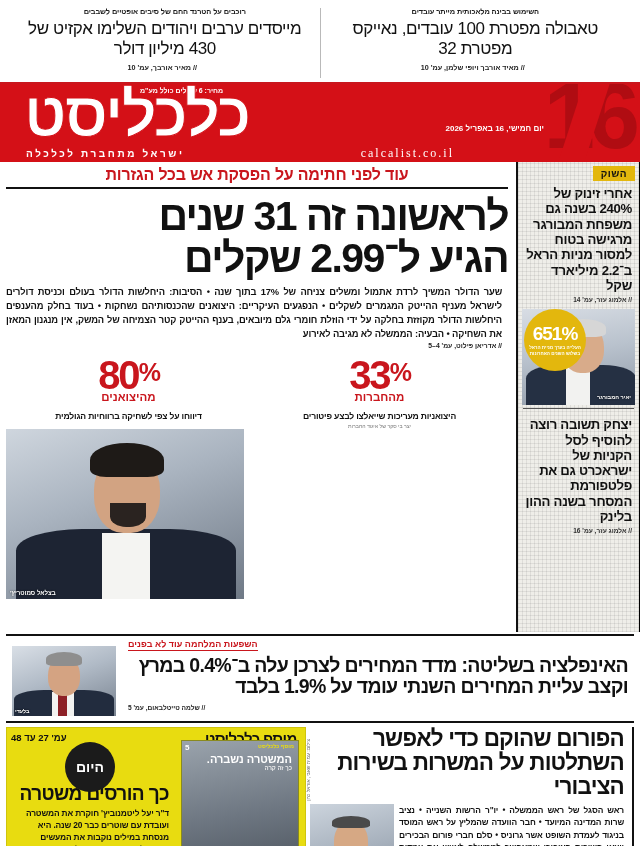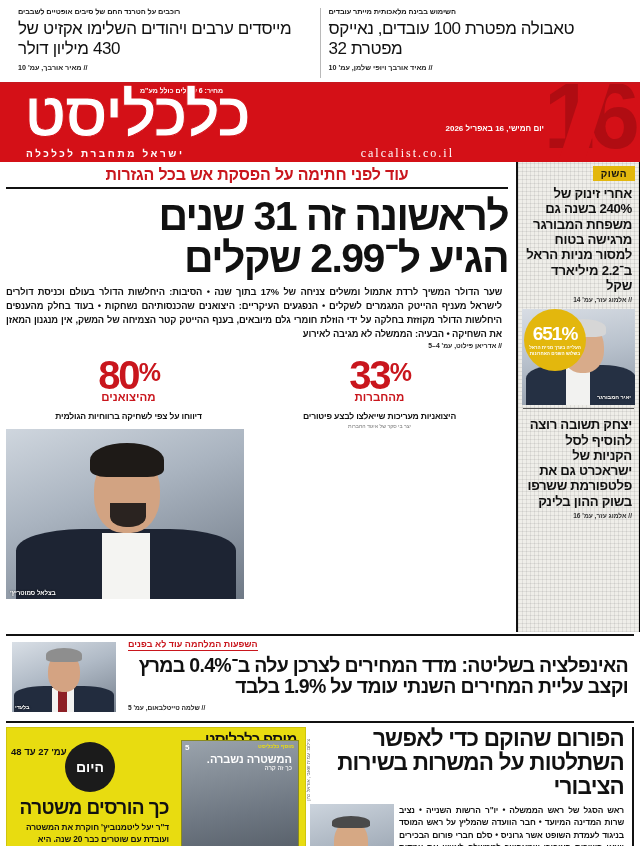--- a/index.html
+++ b/index.html
@@ -11,21 +11,21 @@
     overflow: hidden;
   }
   .page { position: relative; width: 640px; height: 846px; background: #fff; }
 
   
   .top-strip {
     display: flex; flex-direction: row;
     height: 84px; padding: 8px 10px 4px 10px;
     border-bottom: 2px solid #c9161d;
   }
-  .teaser { flex: 1; text-align: left; padding: 0 8px; }
+  .teaser { flex: 1; text-align: center; padding: 0 8px; }
   .teaser.left { border-left: 1px solid #b9b9b9; }
   .teaser-kicker {
     font-size: 7.4px; font-weight: bold; color: #1a1a1a;
     letter-spacing: -0.1px; margin-bottom: 2px; line-height: 1.2;
   }
   .teaser-head {
     font-size: 17px; font-weight: 400; color: #111;
     line-height: 1.16; letter-spacing: -0.4px;
   }
   .teaser-credit {
@@ -154,21 +154,21 @@
   }
   .stat .big .pct { font-size: 25px; vertical-align: 8px; }
   .stat .label { font-size: 11.5px; font-weight: bold; color: #c9161d; margin-top: -2px; }
   .stat .desc { font-size: 8.6px; font-weight: bold; color: #111; margin-top: 8px; letter-spacing: -0.2px; }
   .stat .src { font-size: 5.2px; color: #777; margin-top: 2px; }
 
   
   .band {
     border-top: 2px solid #111; border-bottom: 2px solid #111;
     margin: 2px 6px 0 6px; padding: 3px 6px 5px 6px;
-    display: flex; flex-direction: row; align-items: center;
+    display: flex; flex-direction: row; align-items: flex-end;
   }
   .band-photo {
     width: 104px; height: 70px; margin-right: 6px; position: relative; overflow: hidden;
     background: linear-gradient(160deg,#d9dfe6 0%, #b0bac6 45%, #78828f 100%);
     order: 2;
   }
   .band-photo .cap {
     position: absolute; left: 3px; bottom: 2px; color: #fff; font-size: 5.4px;
     font-weight: bold; text-shadow: 0 0 2px rgba(0,0,0,.8);
   }
@@ -222,21 +222,21 @@
   }
   .supp-cover .cov-head {
     position: absolute; top: 12px; right: 6px; color: #fff; font-size: 11px;
     font-weight: bold; line-height: 1.1; text-align: right;
   }
   .supp-cover .cov-sub { font-size: 6px; font-weight: bold; color: #eee; }
   .supp-cover .cov-num {
     position: absolute; top: 2px; left: 3px; color: #fff; font-size: 8px; font-weight: bold;
   }
   .supp-right { flex: 1; order: 2; padding: 4px 8px 0 4px; text-align: right; position: relative; }
-  .supp-pages { font-size: 9.5px; font-weight: bold; color: #111; text-align: left; margin-top: 14px; }
+  .supp-pages { font-size: 9.5px; font-weight: bold; color: #111; text-align: left; }
   .today-circle {
     position: absolute; left: 58px; top: 14px; width: 50px; height: 50px; border-radius: 50%;
     background: #1b1b1b; color: #fff; display: flex; align-items: center; justify-content: center;
     font-size: 14px; font-weight: bold;
   }
   .supp-head {
     font-size: 19px; font-weight: bold; color: #111; margin-top: 40px;
     letter-spacing: -0.6px; text-align: right;
   }
   .supp-para { font-size: 8.4px; font-weight: bold; color: #111; line-height: 1.42; margin-top: 3px; text-align: right; letter-spacing: -0.15px; }
@@ -297,21 +297,21 @@
           <div class="hair" style="left:38px; top:10px; width:46px; height:18px; background:#d6d6d6;"></div>
         </div>
         <div class="badge-651">
           <div class="num">651%</div>
           <div class="sub">העלייה בערך מניית הראל בשלוש השנים האחרונות</div>
         </div>
         <div class="photo-cap-sm">יאיר המבורגר</div>
       </div>
       <div class="rail-sep"></div>
       <div class="rail-item">
-        <div class="rail-head">יצחק תשובה רוצה להוסיף לסל הקניות של ישראכרט גם את פלטפורמת ששרפו בשוק ההון בלינק</div>
+        <div class="rail-head">יצחק תשובה רוצה להוסיף לסל הקניות של ישראכרט גם את פלטפורמת המסחר בשנה ההון בלינק</div>
         <div class="rail-credit">// אלמוג עזר, עמ' 16</div>
       </div>
     </div>
 
     <div class="lead">
       <div class="lead-kicker">עוד לפני חתימה על הפסקת אש בכל הגזרות</div>
       <div class="lead-head">
         <span class="l">לראשונה זה 31 שנים</span>
         <span class="l">הגיע ל־2.99 שקלים</span>
       </div>

